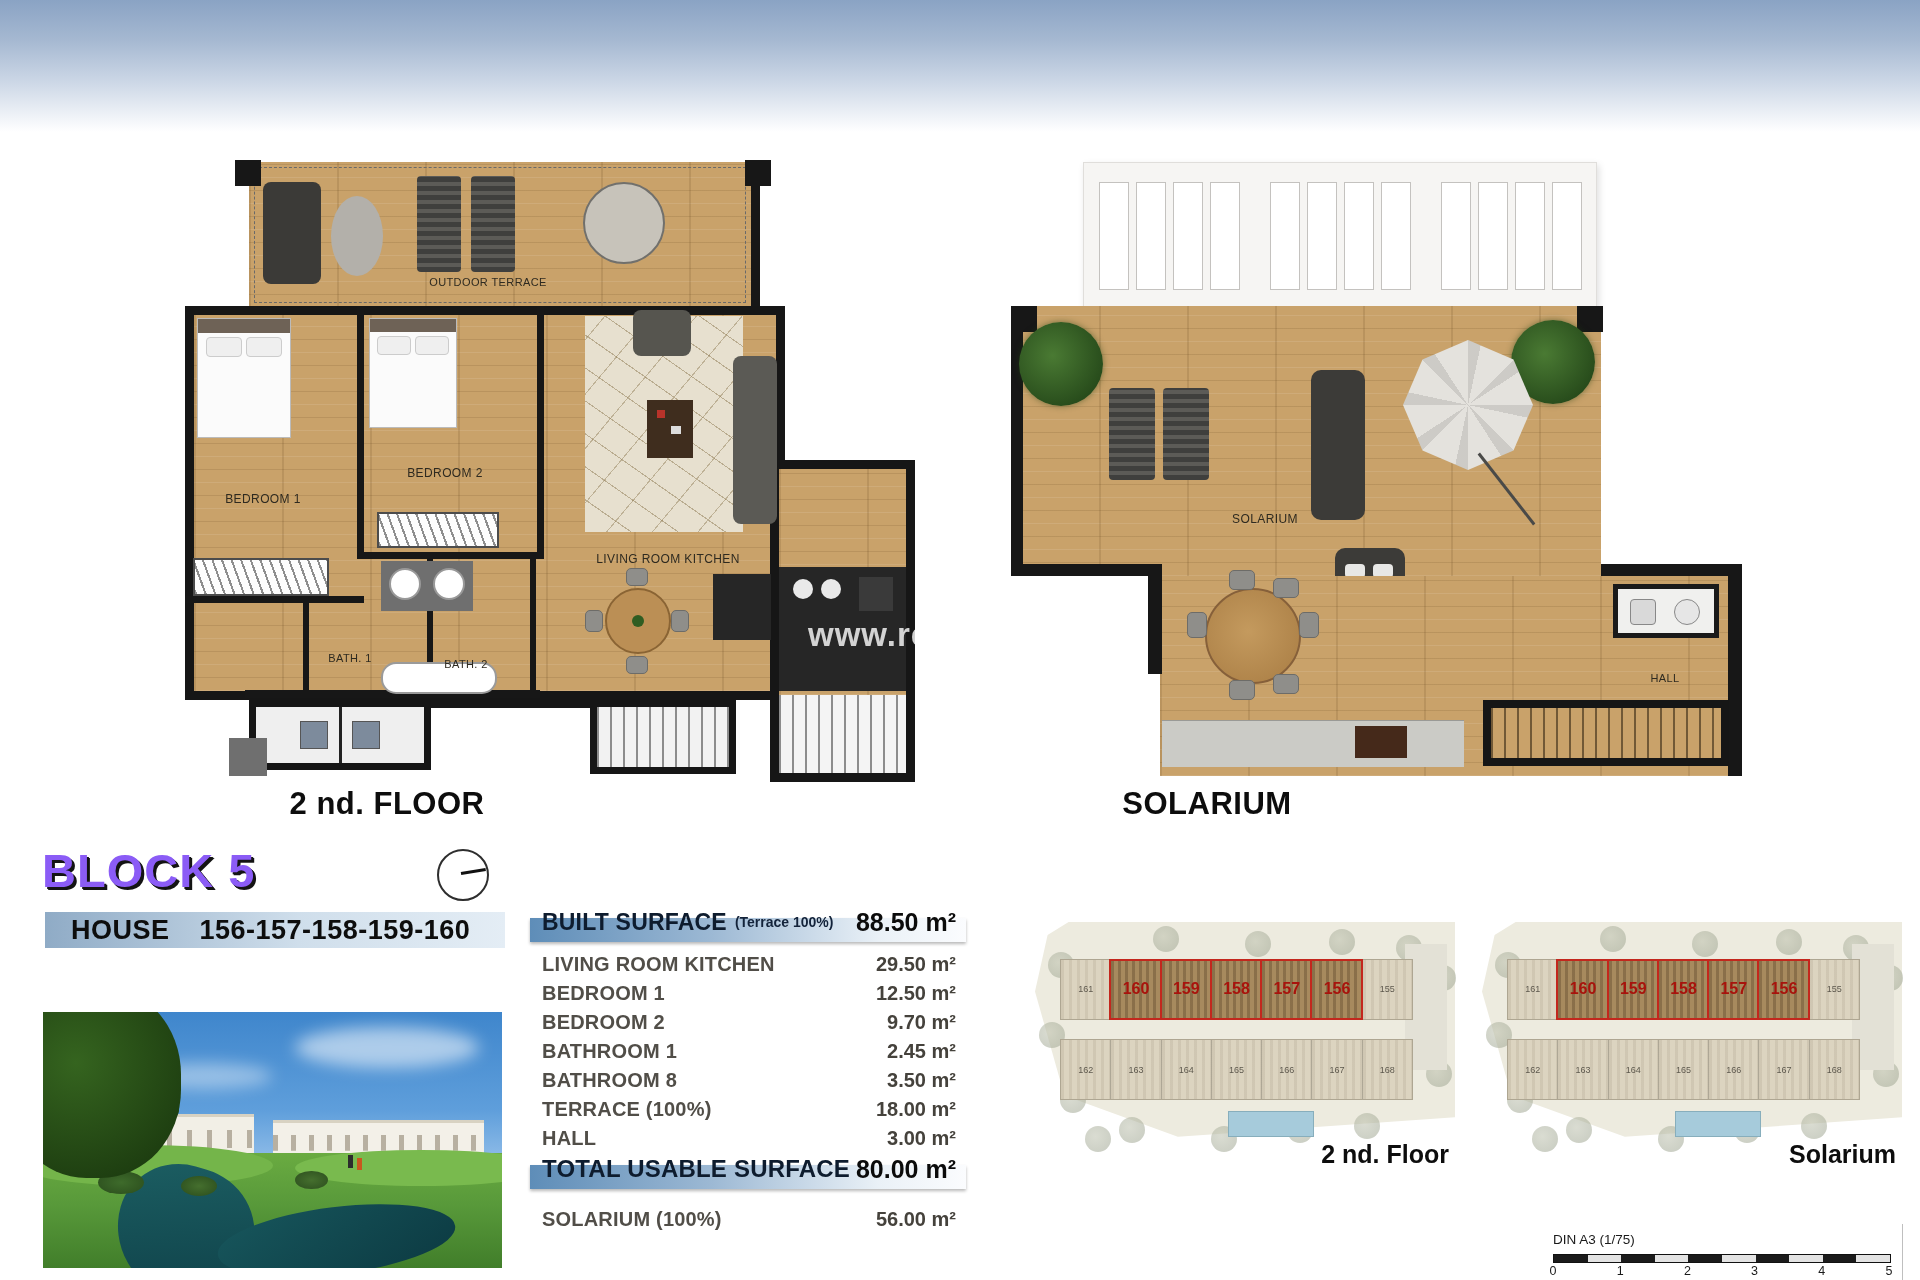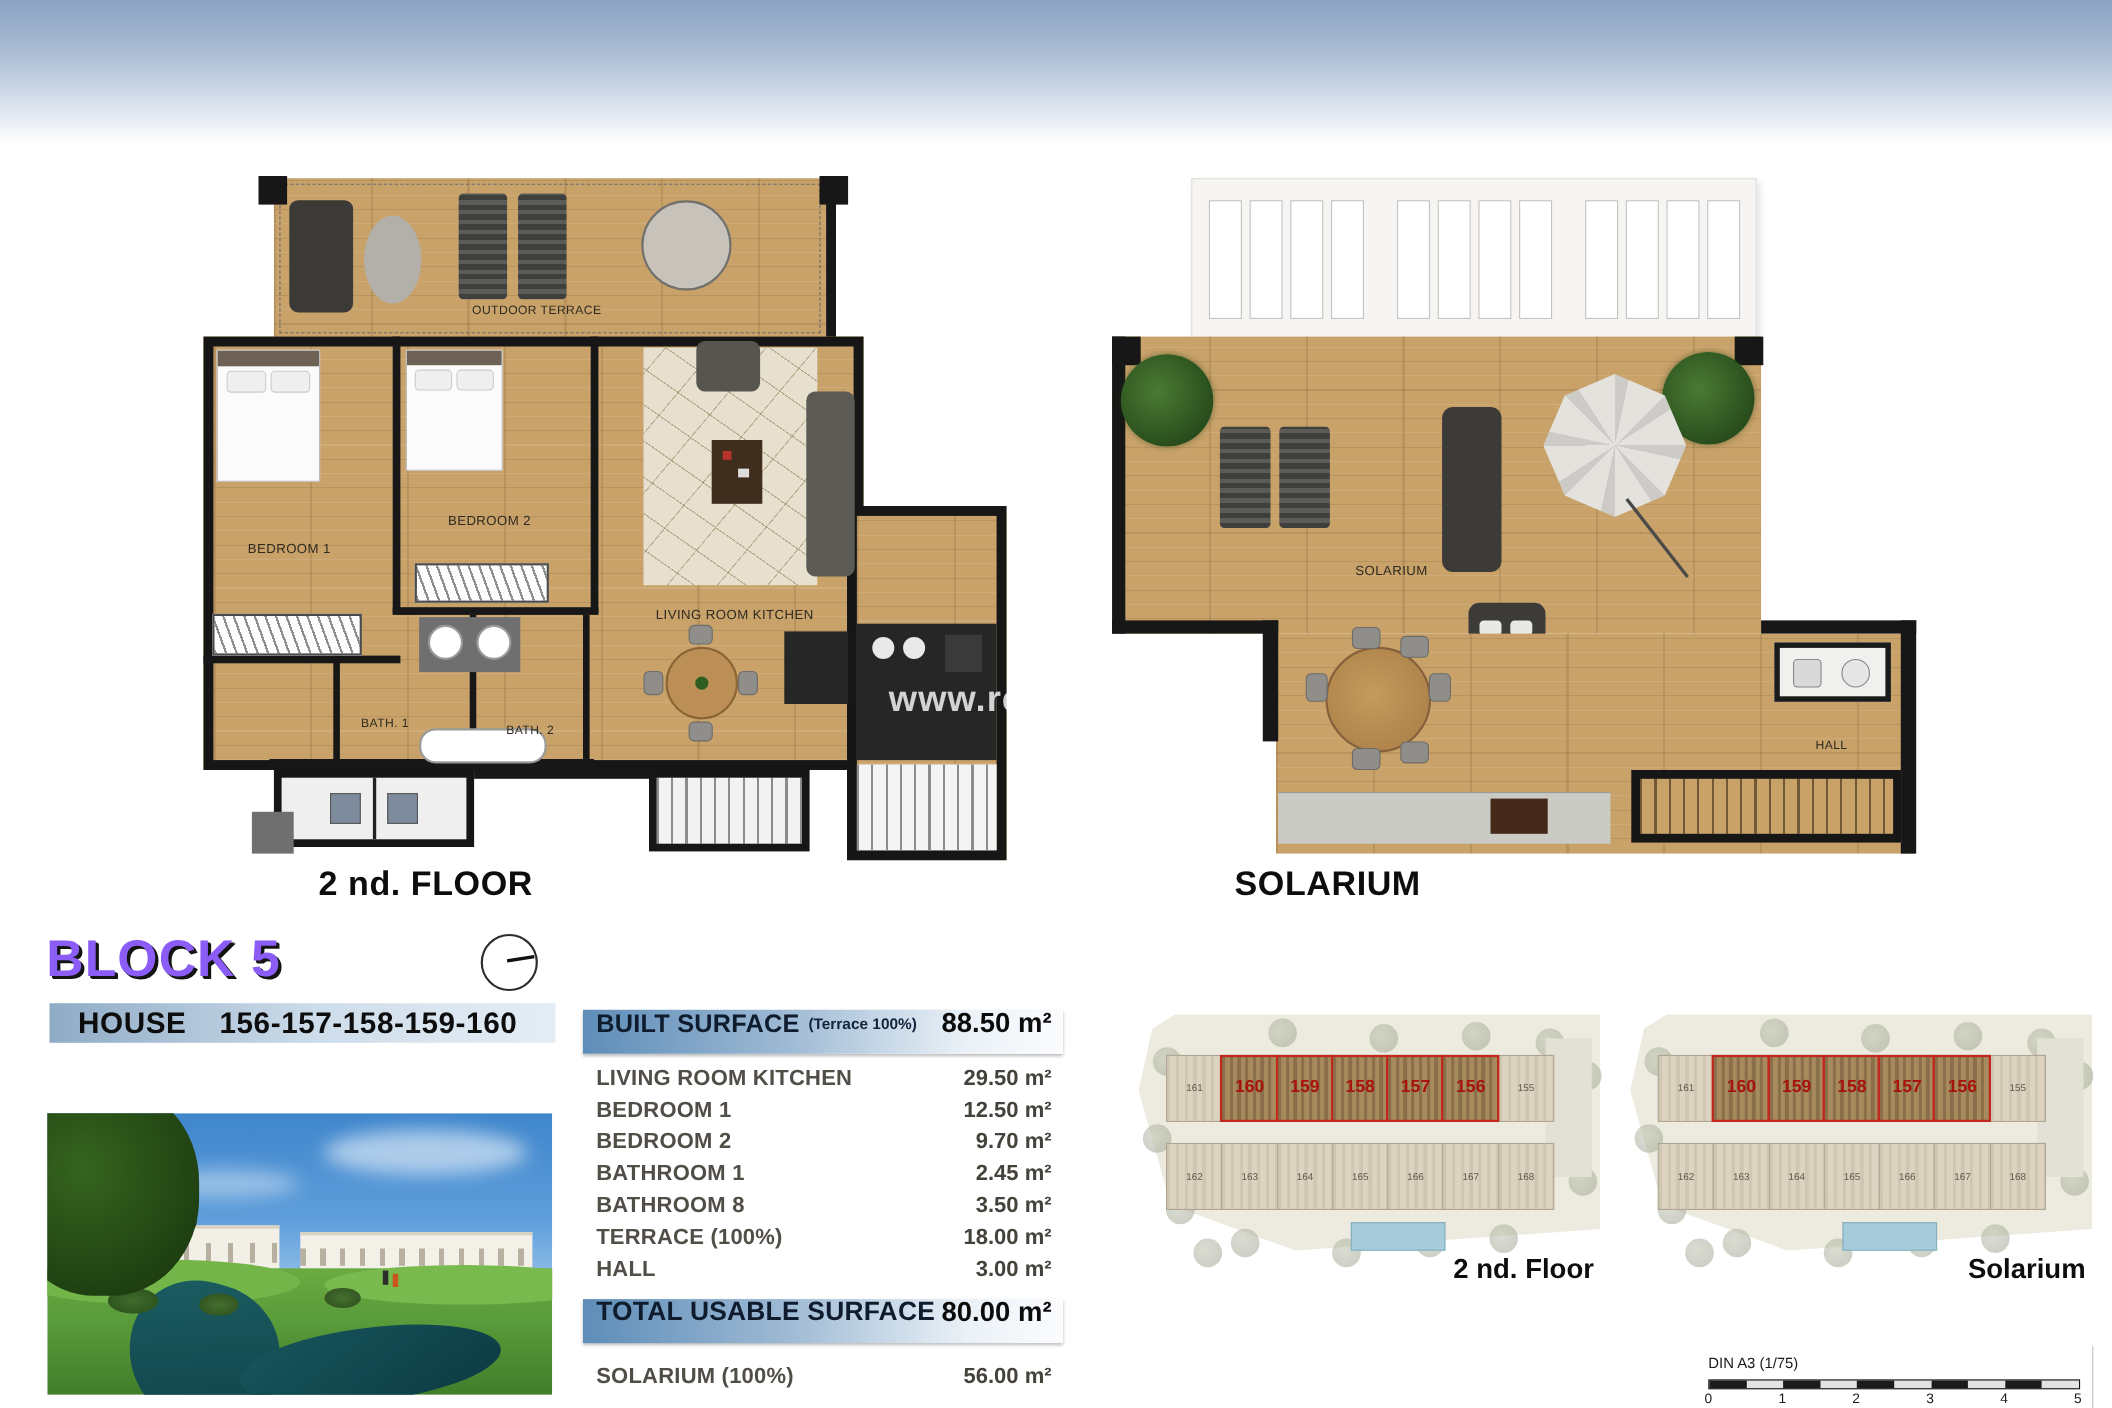--- a/index.html
+++ b/index.html
@@ -28,21 +28,21 @@
        text-shadow:2px 2px 0 #141414,3px 3px 0 #141414;}
   .compass{left:437px;top:849px;width:48px;height:48px;border:2px solid #2e2e2e;border-radius:50%;background:#fff;}
   .needle{position:absolute;left:22px;top:21px;width:25px;height:3px;background:#111;
        transform:rotate(-9deg);transform-origin:left center;}
   .house-bar{left:45px;top:912px;width:460px;height:36px;display:flex;align-items:center;gap:30px;
        padding-left:26px;box-sizing:border-box;
        background:linear-gradient(90deg,#8fabc6 0%,#cfdeeb 55%,#e4edf5 100%);}
   .house-bar span{font-size:27px;font-weight:800;color:#0d0d0d;letter-spacing:.5px;}
   
   .surf{left:530px;top:918px;width:436px;}
-  .s-bar{height:40px;display:flex;align-items:center;padding:0 10px 16px 12px;box-sizing:border-box;
+  .s-bar{height:24px;display:flex;align-items:center;padding:0 10px 16px 12px;box-sizing:border-box;
      background:linear-gradient(90deg,#5e8db8 0%,#9db9d4 42%,#eaf1f7 80%,#fbfcfe 100%);
      box-shadow:0 2px 3px rgba(0,0,0,.28);}
   .s-bar .lab{font-size:23px;font-weight:800;color:#0e1c2e;letter-spacing:.2px;}
   .s-bar .note{font-size:14px;font-weight:700;color:#13233a;margin-left:8px;}
   .s-bar .val{margin-left:auto;font-size:25px;font-weight:800;color:#0b0b0b;}
   .t-rows{margin-top:8px;}
   .t-row{display:flex;height:29px;align-items:center;padding:0 10px 0 12px;box-sizing:border-box;}
   .t-row .t-label{font-size:20px;font-weight:600;color:#514e48;letter-spacing:.2px;}
   .t-row .t-val{margin-left:auto;font-size:20px;font-weight:600;color:#45423c;}
   .s-total{margin-top:12px;}
@@ -156,21 +156,21 @@
   <div class="chair" style="left:441px;top:408px;width:20px;height:16px;"></div>
   <div class="chair" style="left:441px;top:496px;width:20px;height:16px;"></div>
   <div class="chair" style="left:400px;top:450px;width:16px;height:20px;"></div>
   <div class="chair" style="left:486px;top:450px;width:16px;height:20px;"></div>
 
   <div class="abs" style="left:196px;top:401px;width:92px;height:50px;background:#6f6f6f;"></div>
   <div class="abs" style="left:204px;top:408px;width:28px;height:28px;background:#fff;border:2px solid #999;border-radius:50%;"></div>
   <div class="abs" style="left:248px;top:408px;width:28px;height:28px;background:#fff;border:2px solid #999;border-radius:50%;"></div>
   <div class="abs" style="left:196px;top:502px;width:112px;height:28px;background:#fff;border:2px solid #9a9a9a;border-radius:15px;"></div>
   <div class="rlabel" style="left:120px;top:492px;width:90px;font-size:11px;">BATH. 1</div>
-  <div class="rlabel" style="left:252px;top:498px;width:90px;font-size:11px;">BATH. 2</div>
+  <div class="rlabel" style="left:236px;top:498px;width:90px;font-size:11px;">BATH. 2</div>
 
   <div class="abs" style="left:64px;top:540px;width:182px;height:70px;background:#efefef;border:7px solid #161616;box-sizing:border-box;">
     <div class="abs" style="left:44px;top:14px;width:26px;height:26px;background:#7d8b9c;border:1px solid #555;"></div>
     <div class="abs" style="left:96px;top:14px;width:26px;height:26px;background:#7d8b9c;border:1px solid #555;"></div>
     <div class="abs" style="left:83px;top:0;width:3px;height:56px;background:#222;"></div>
   </div>
   <div class="abs" style="left:44px;top:578px;width:38px;height:38px;background:#6f6f6f;"></div>
   <div class="wall" style="left:246px;top:540px;width:162px;height:8px;"></div>
   <div class="abs treads" style="left:405px;top:540px;width:146px;height:74px;background-color:#f2f2f2;border:7px solid #161616;box-sizing:border-box;"></div>
 </div>

